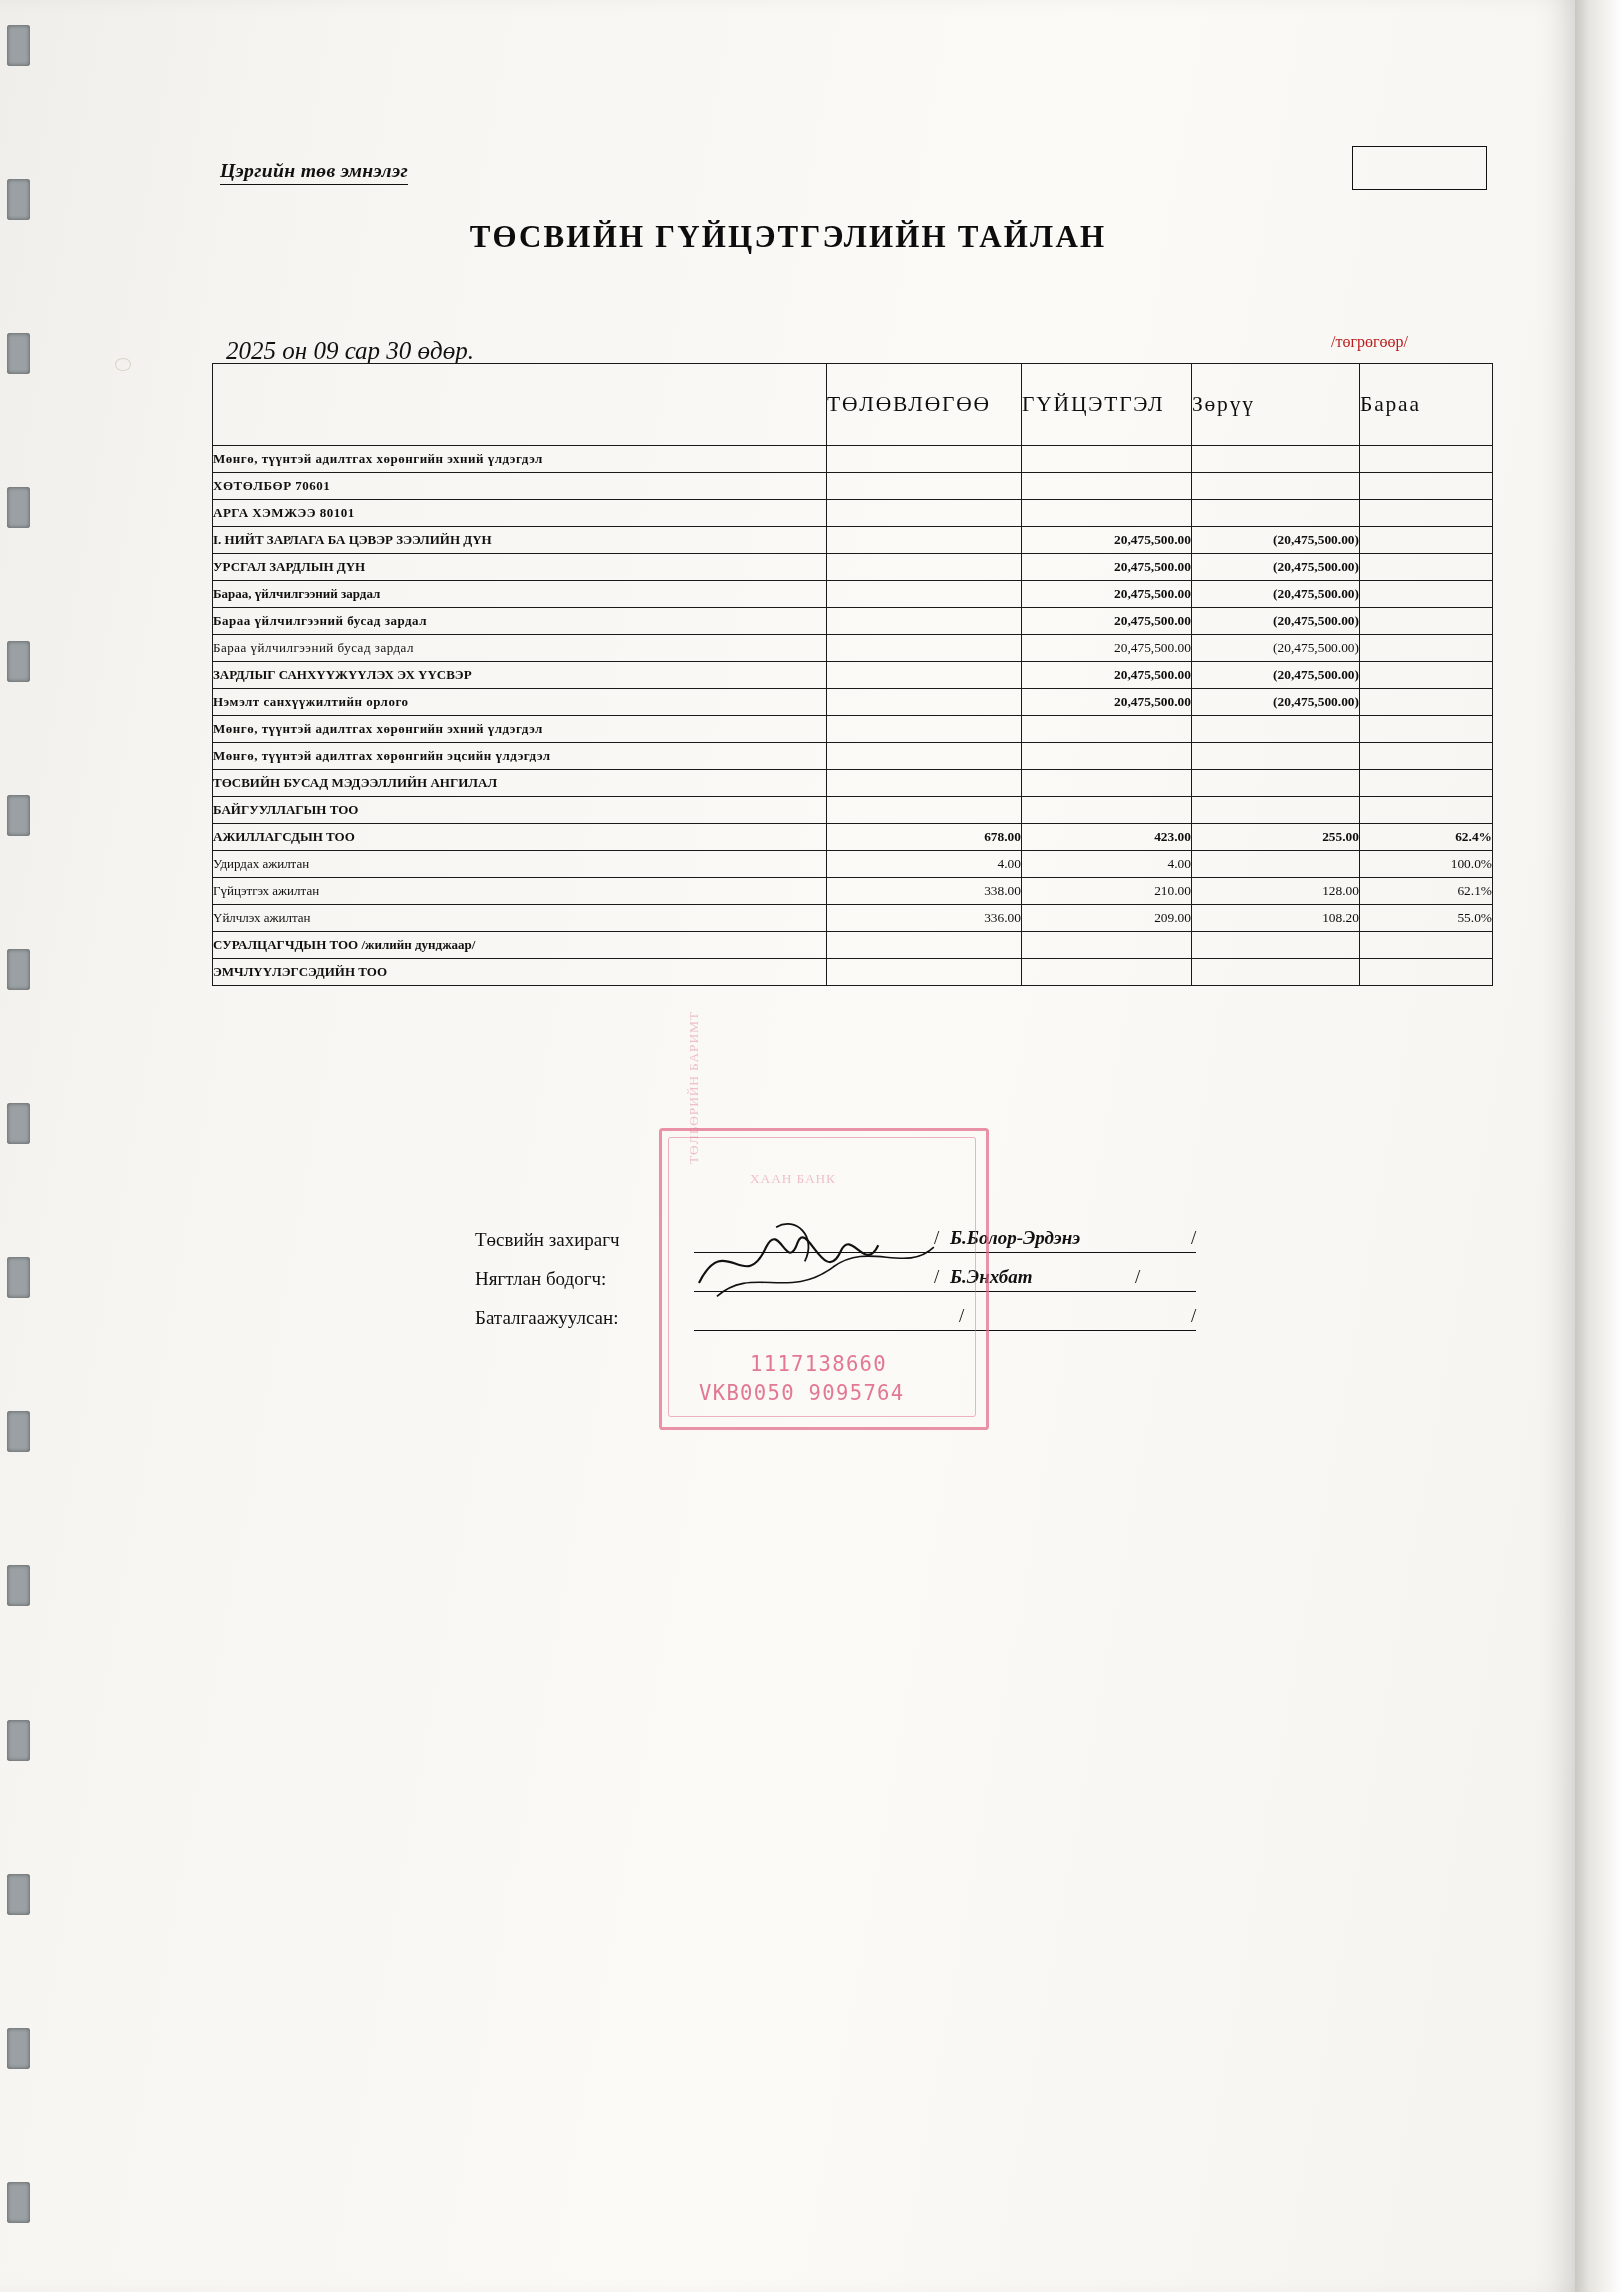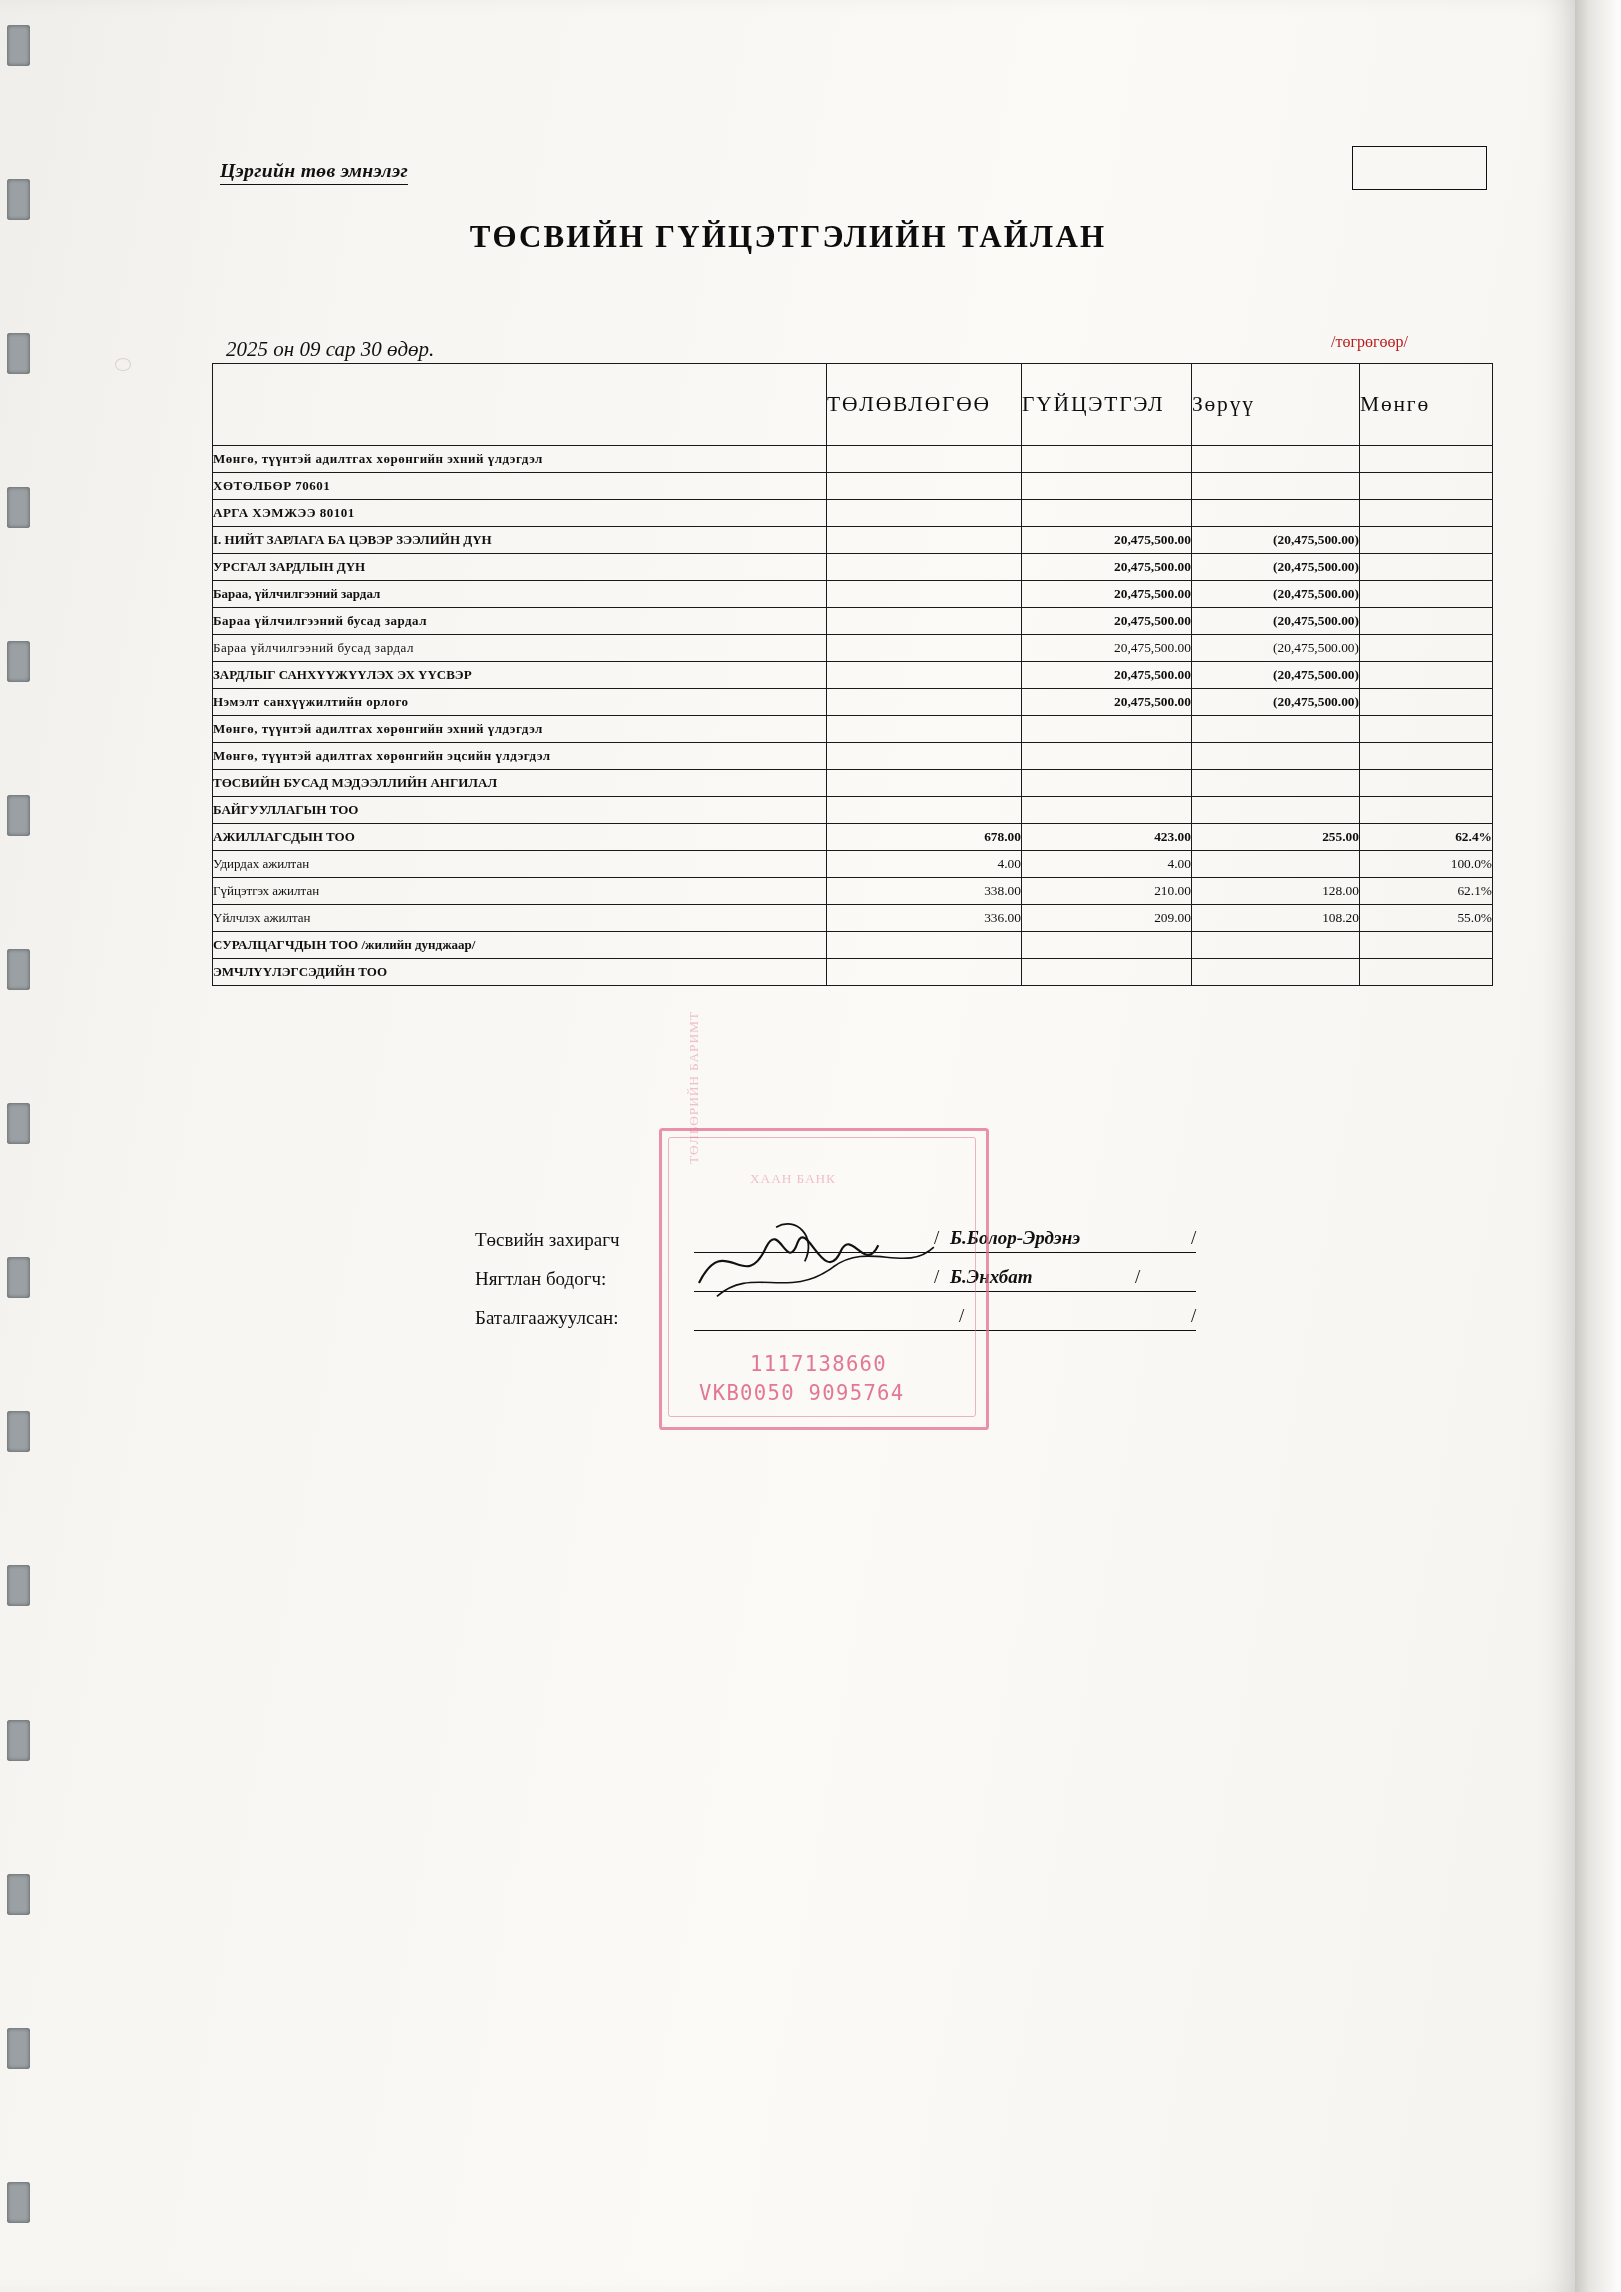--- a/index.html
+++ b/index.html
@@ -84,21 +84,21 @@
     text-align: center;
     font-size: 31px;
     font-weight: bold;
     letter-spacing: 2.2px;
     color: #0d0d0d;
   }
   .date-line {
     position: absolute;
     left: 226px; top: 337px;
     font-style: italic;
-    font-size: 21px;
+    font-size: 25px;
     color: #111;
   }
   .currency-note {
     position: absolute;
     left: 1331px; top: 333px;
     font-size: 16px;
     color: #b91c1c;
   }
 
   
@@ -275,21 +275,21 @@
           <col class="c-exec">
           <col class="c-diff">
           <col class="c-pct">
       </colgroup>
       <thead>
         <tr>
           <th class="blank"></th>
           <th>ТӨЛӨВЛӨГӨӨ</th>
           <th>ГҮЙЦЭТГЭЛ</th>
           <th>Зөрүү</th>
-          <th>Мөнгө</th>
+          <th>Бараа</th>
         </tr>
       </thead>
       <tbody id="tbody">
           <tr class="r">
             <td class="lbl sp0 b sm letter-sp">Мөнгө, түүнтэй адилтгах хөрөнгийн эхний үлдэгдэл</td>
             <td class="num b"></td>
             <td class="num b"></td>
             <td class="num b"></td>
             <td class="num b"></td>
           </tr>

